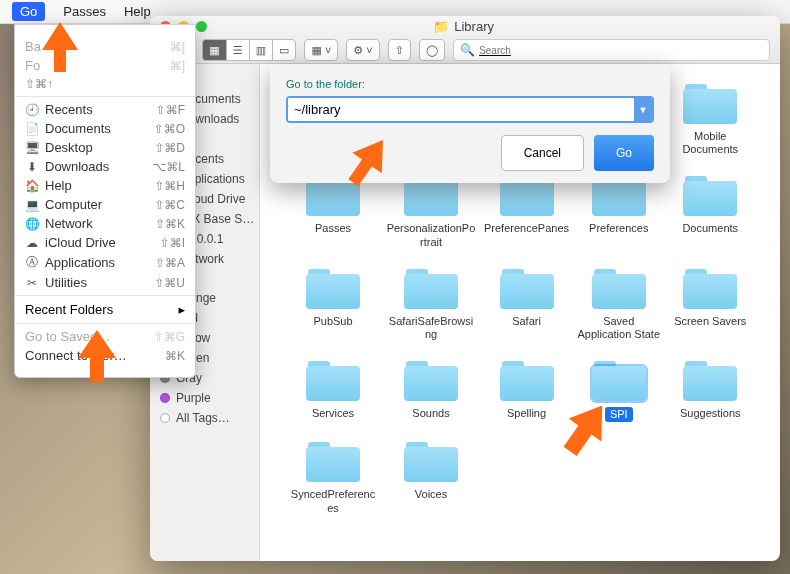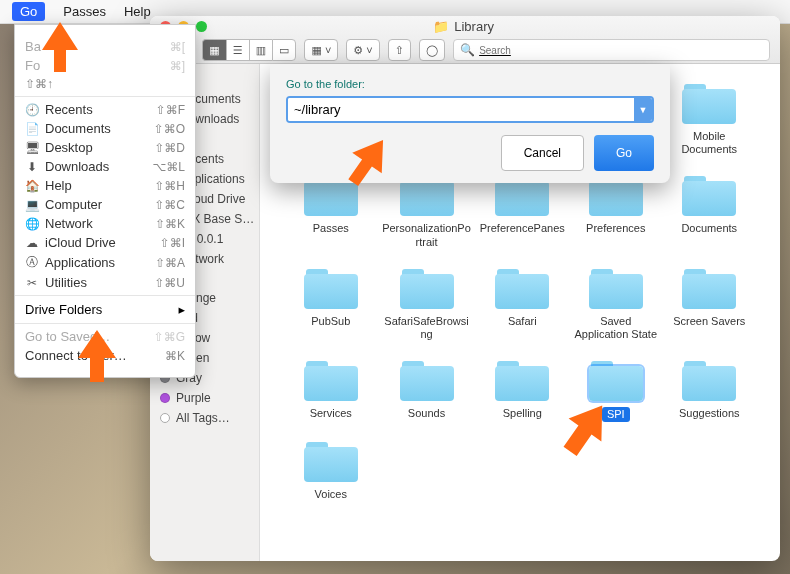--- a/index.html
+++ b/index.html
@@ -153,21 +153,21 @@
     </div>
   <div class="item">
       <span class="label">
         <span class="ico">✂</span>
         <span>Utilities</span>
       </span>
       <span class="kbd">⇧⌘U</span>
     </div>
   <hr>
   <div class="submenu">
-      <span>Drive Folders</span>
+      <span>Recent Folders</span>
       <span>▸</span>
     </div>
   <hr>
   <div class="item disabled">
       <span class="label">Go to Saved…</span>
       <span class="kbd">⇧⌘G</span>
     </div>
   <div class="item">
       <span class="label">Connect to       rver…</span>
       <span class="kbd">⌘K</span>
@@ -345,20 +345,24 @@
             <div class="folder-icon"></div>
             <div class="flabel">Spelling</div>
           </div>
           <div class="folder selected">
             <div class="folder-icon"></div>
             <div class="flabel">SPI</div>
           </div>
           <div class="folder">
             <div class="folder-icon"></div>
             <div class="flabel">Suggestions</div>
+          </div>
+          <div class="folder">
+            <div class="folder-icon"></div>
+            <div class="flabel">SyncedPreferences</div>
           </div>
           <div class="folder">
             <div class="folder-icon"></div>
             <div class="flabel">Voices</div>
           </div>
         </div>
     </div>
   </div>
 
   <div class="sheet">

